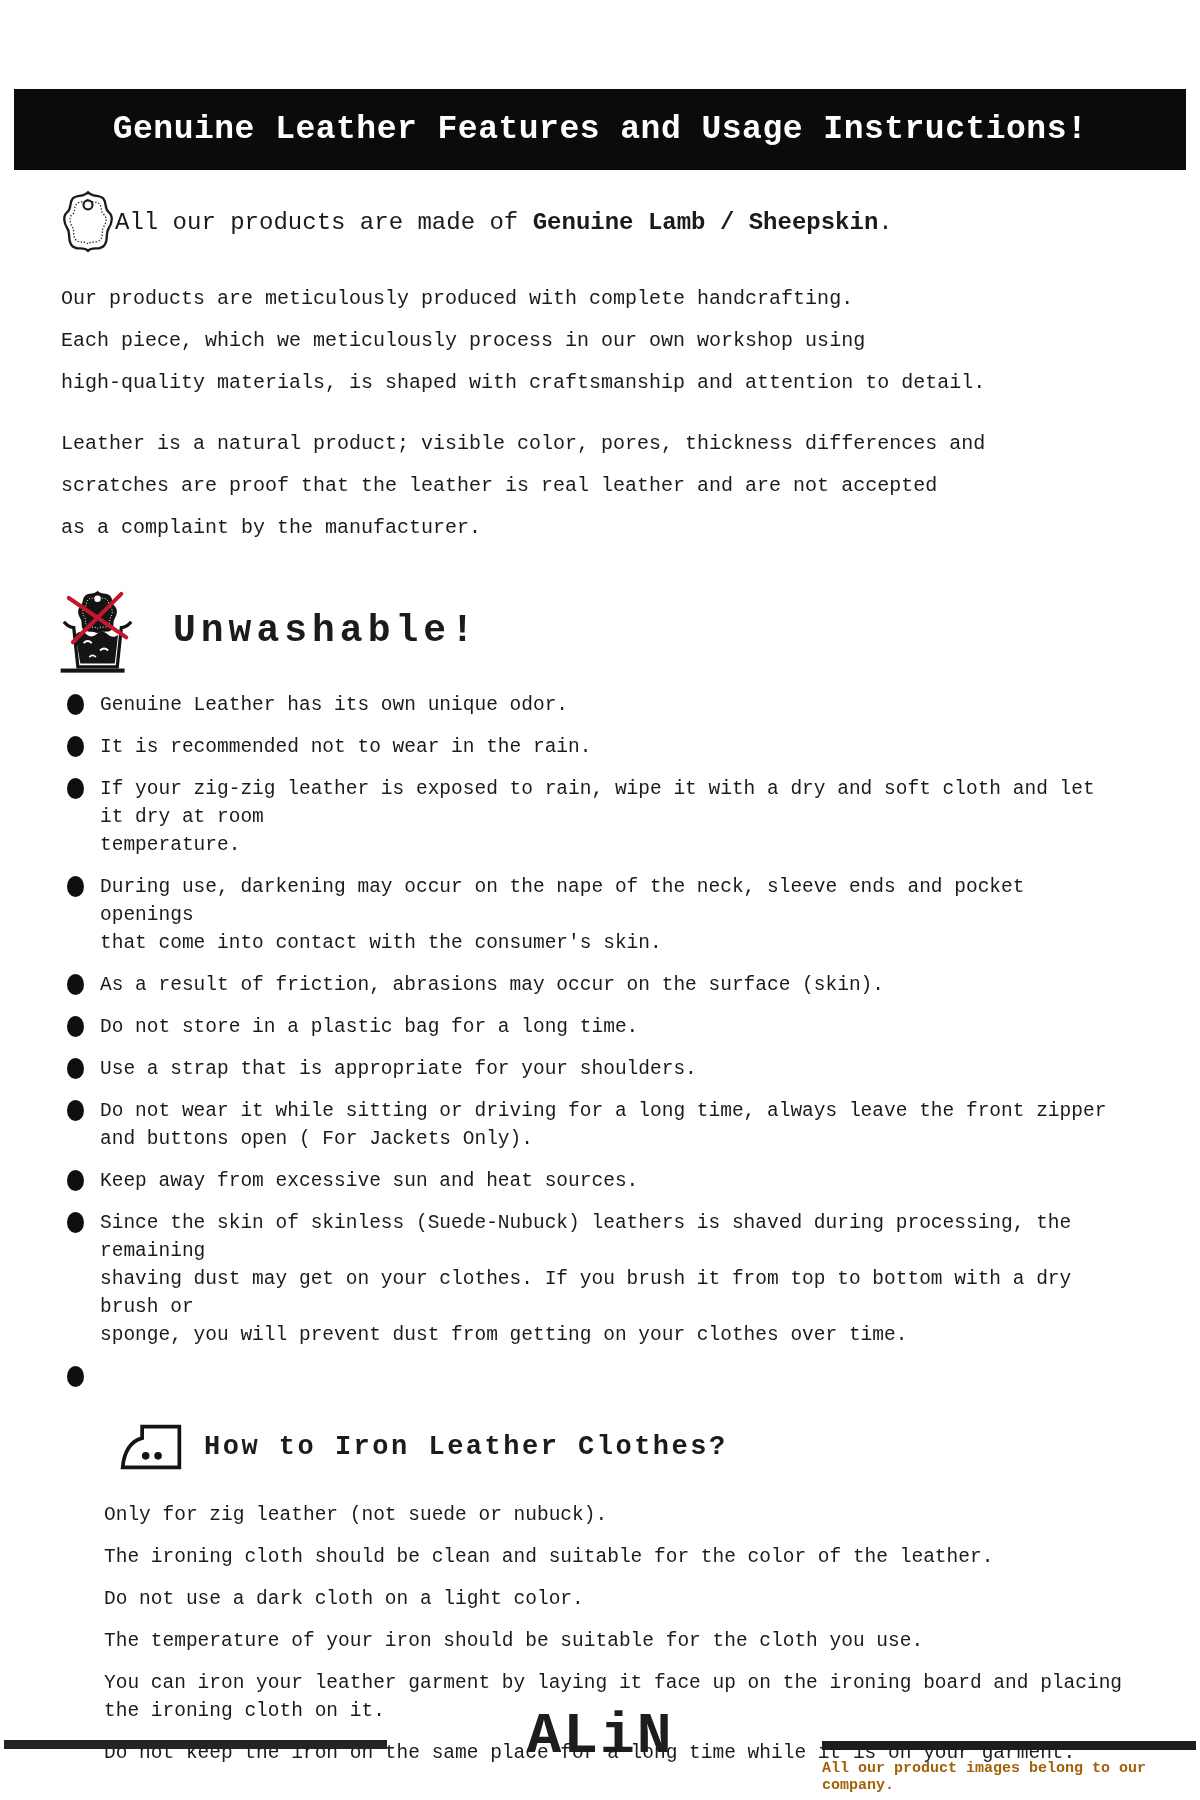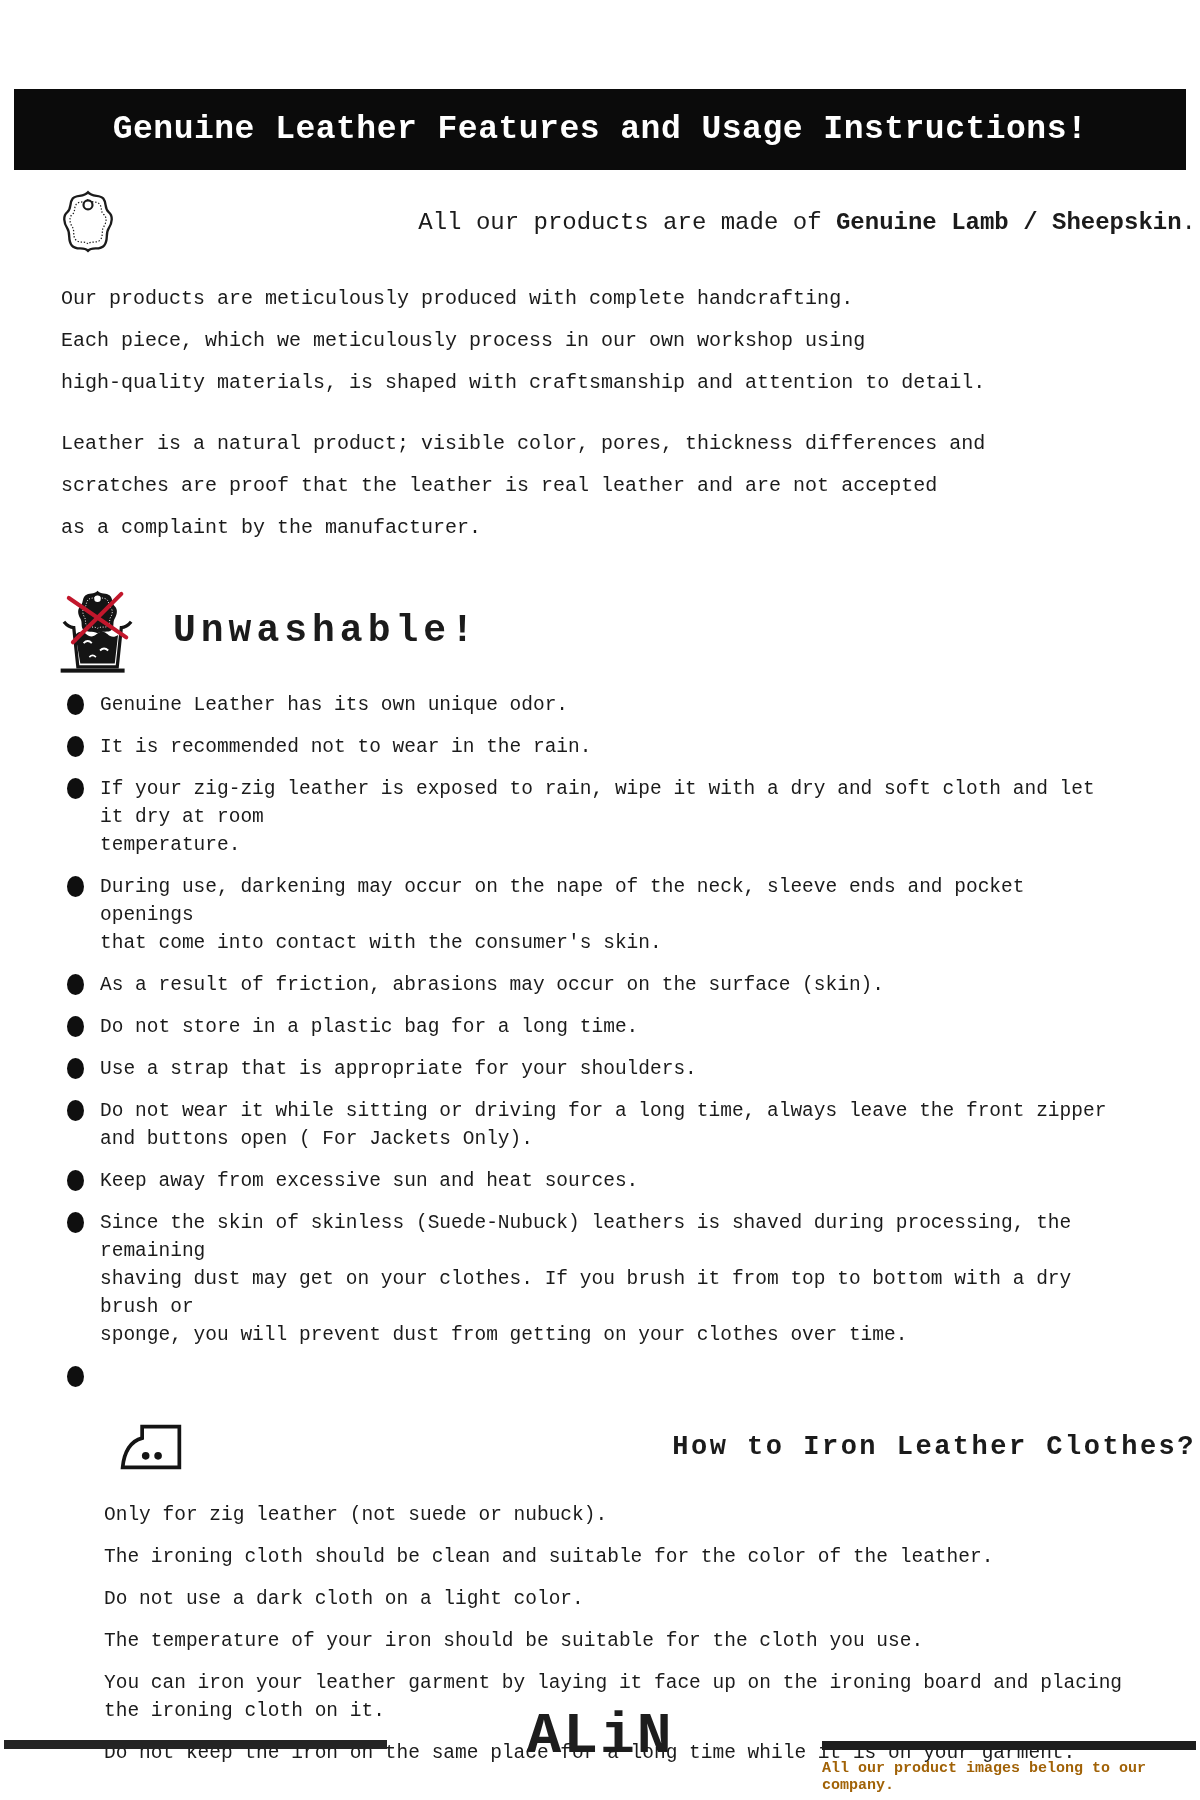--- a/index.html
+++ b/index.html
@@ -23,21 +23,21 @@
     margin:0;
     color:#ffffff;
     font-size:33px;
     font-weight:700;
     letter-spacing:0.5px;
   }
   
   .material-row{
     margin:16px 0 0 57px;
     height:72px;
-    display:flex;align-items:center;gap:16px;justify-content:space-between;
+    display:flex;align-items:center;
   }
   .material-text{font-size:24px;}
   .material-text b{font-weight:700;}
   .para{
     margin:20px 57px 0 57px;
     font-size:20px;
     line-height:42px;
     white-space:pre-line;
   }
   .para.second{margin-top:19px;}
@@ -71,21 +71,21 @@
     margin:3px 16px 0 0;
   }
   .bullet-text{
     font-size:19.5px;
     line-height:28px;
     white-space:pre-line;
   }
   
   .iron-row{
     margin:36px 0 0 116px;
-    display:flex;align-items:center;gap:22px;justify-content:space-between;
+    display:flex;align-items:center;gap:22px;
   }
   .iron-row h3{
     margin:0;
     font-size:27px;
     font-weight:700;
     letter-spacing:2.5px;
   }
   .iron-lines{
     margin:30px 0 0 100px;
     width:1020px;

